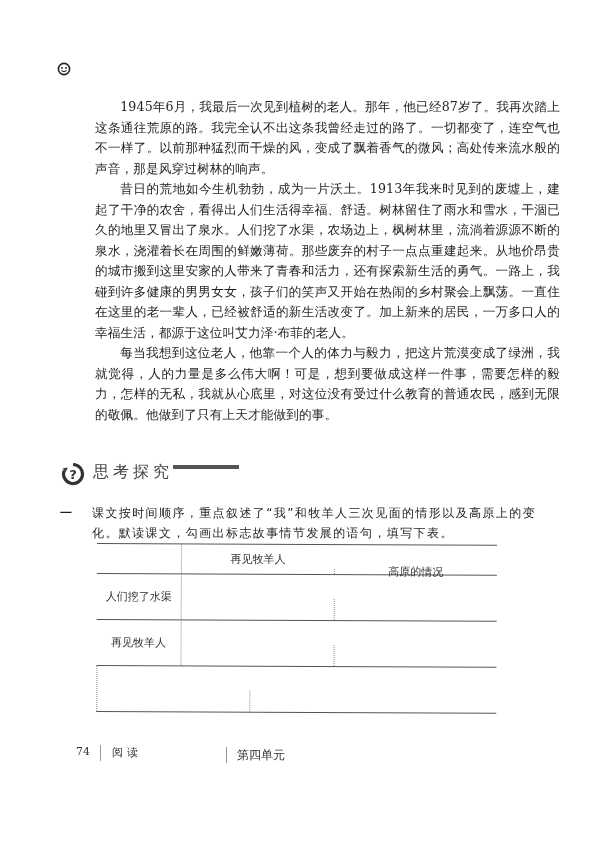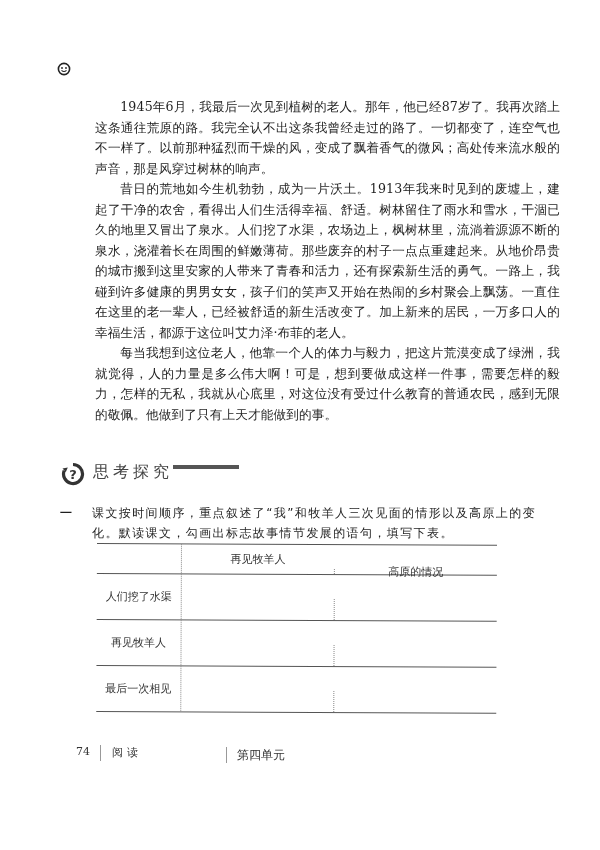--- a/index.html
+++ b/index.html
@@ -98,21 +98,20 @@
     <div class="cell c0">人们挖了水渠</div>
     <div class="cell c1"></div>
     <div class="cell c2"></div>
   </div>
   <div class="row body">
     <div class="cell c0">再见牧羊人</div>
     <div class="cell c1"></div>
     <div class="cell c2"></div>
   </div>
   <div class="row body">
-    <div class="cell c0">最后一次相见</div>
     <div class="cell c1"></div>
     <div class="cell c2"></div>
   </div>
 </div>
 
 <div class="footer">
   <span class="page-num">74</span>
   <span class="sep1"></span>
   <span class="book-section">阅读</span>
   <span class="sep2"></span>

